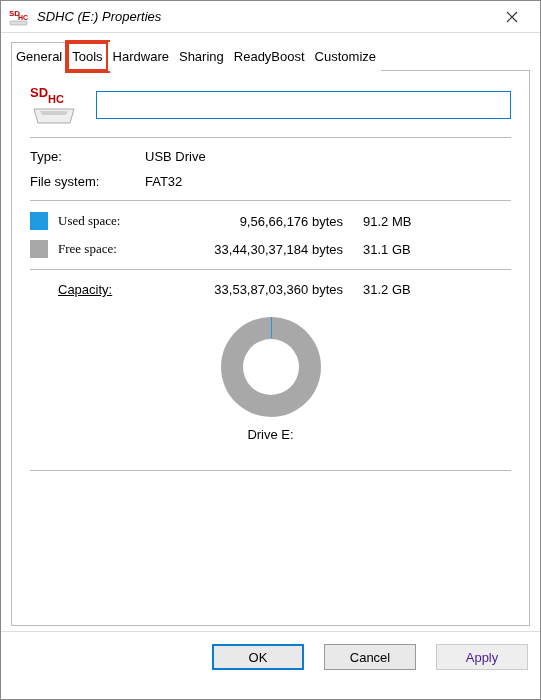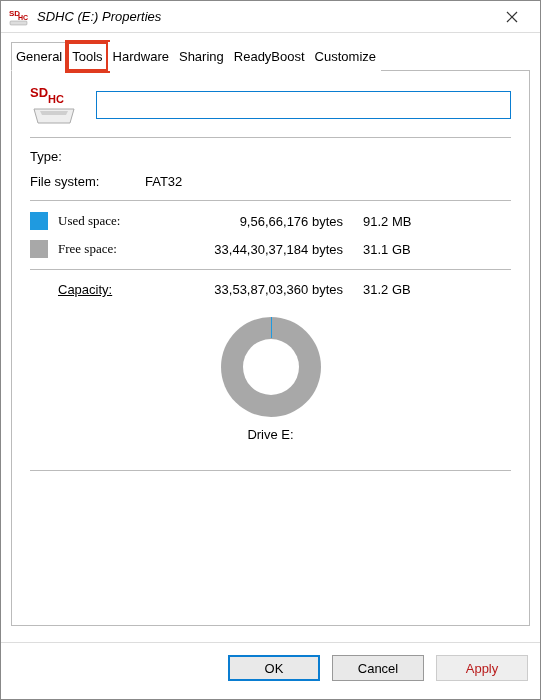--- a/index.html
+++ b/index.html
@@ -120,40 +120,40 @@
     border-radius: 50%;
   }
   .drive-cap {
     text-align: center;
     margin-top: 8px;
     margin-bottom: 28px;
   }
   .buttons {
     display: flex;
     justify-content: flex-end;
-    gap: 12px;
+    gap: 20px;
     padding: 12px 12px;
     position: absolute;
-    bottom: 6px; right: 0; left: 0;
+    bottom: 17px; right: 0; left: 0;
     border-top: 1px solid #ddd;
   }
   .btn {
     min-width: 92px;
     height: 26px;
     border: 1px solid #999;
     background: #e9e9e9;
     font-size: 13px;
     cursor: pointer;
   }
   .btn.default {
     border: 2px solid #0a7dd1;
     background: #e9e9e9;
   }
   .btn:disabled {
-    color: #b91c1c;
+    color: #4c1d95;
     border-color: #ccc;
     background: #eee;
     cursor: default;
   }
   .root { position: relative; height: 100%; }
   .sd-svg text { font-weight: bold; }
 </style>
 </head>
 <body>
 
@@ -196,20 +196,21 @@
             <polygon points="10,26 38,26 36,30 12,30" fill="#cfcfcf"></polygon>
           </svg>
         </div>
         <input class="drive-label-input" type="text" value="" style="">
       </div>
 
       <hr class="hr">
 
       <div class="kv">
         <div class="k">Type:</div>
+        <div class="v">USB Drive</div>
       </div>
       <div class="kv">
         <div class="k">File system:</div>
         <div class="v">FAT32</div>
       </div>
 
       <hr class="hr">
 
       <div class="space-row">
         <div class="swatch used"></div>

